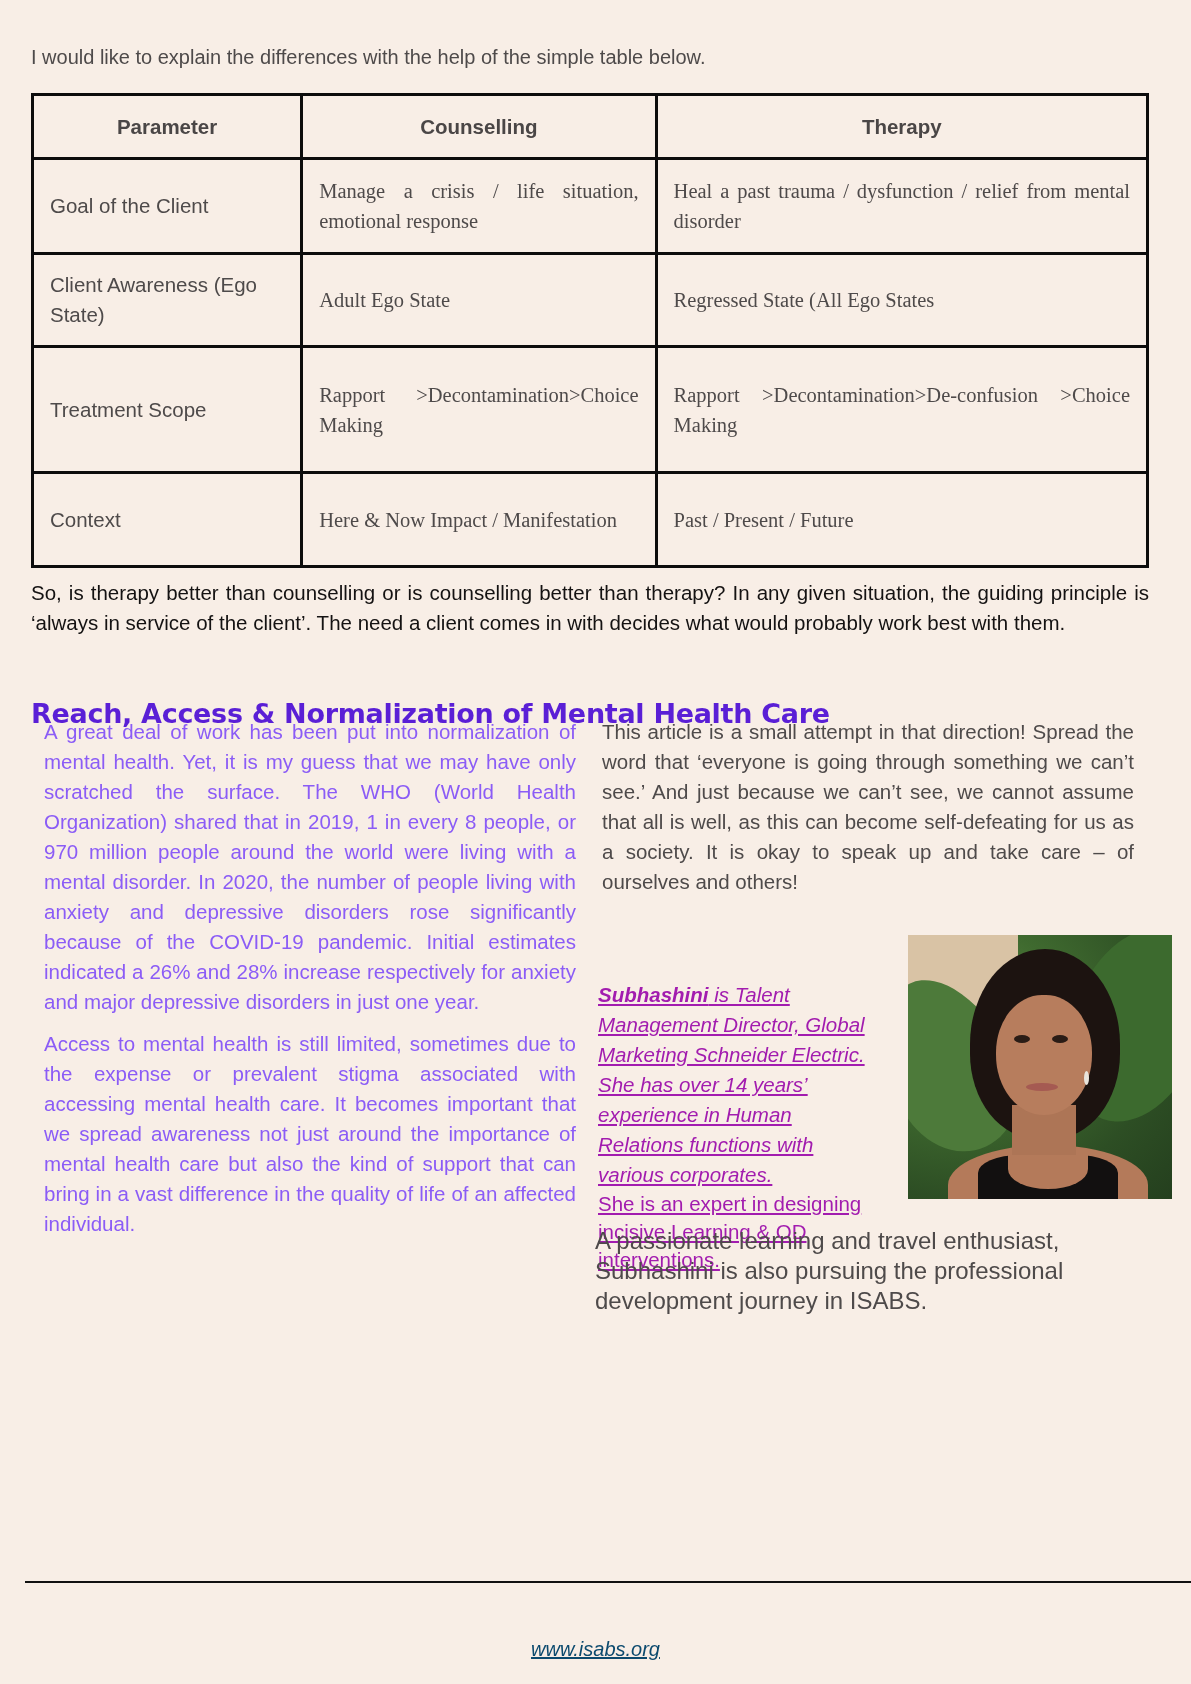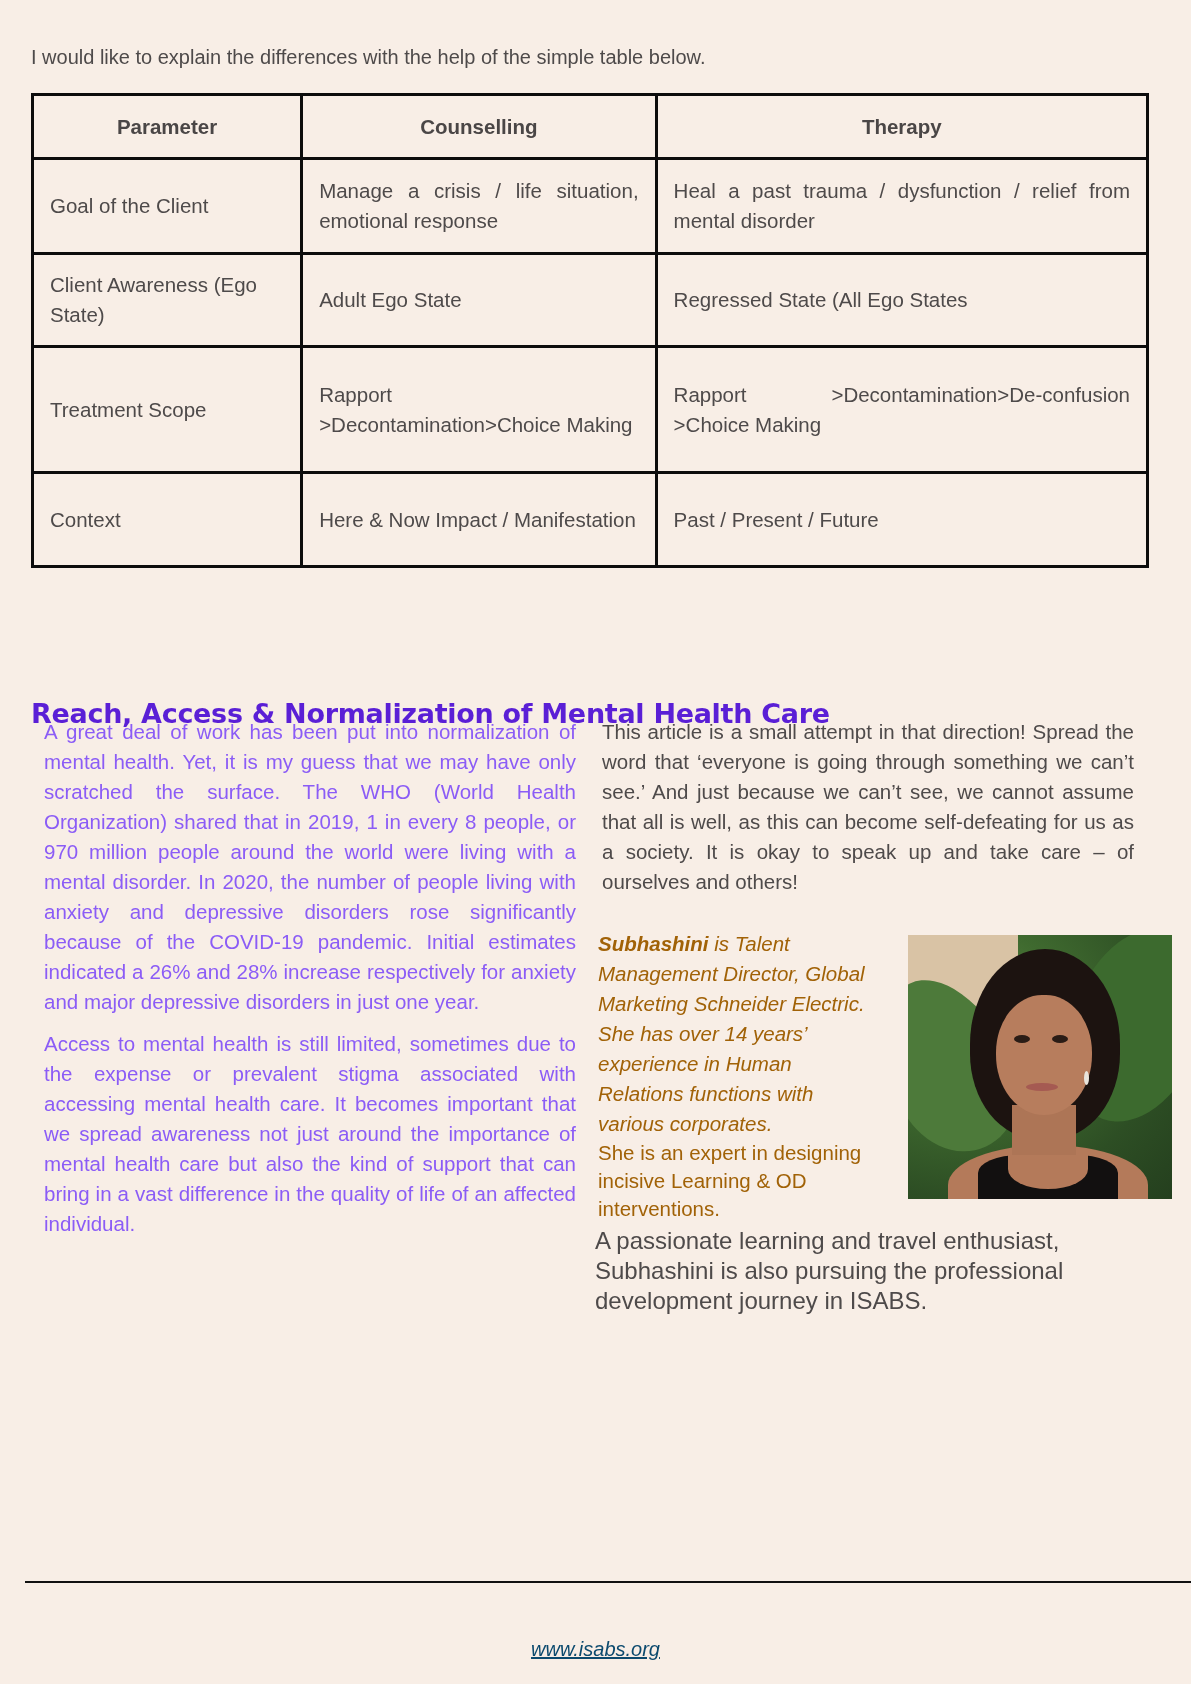--- a/index.html
+++ b/index.html
@@ -20,21 +20,21 @@
       width: 1118px; border-collapse: collapse;
       font-size: 20.5px; color: #4e4a4a;
     }
     table.cmp td, table.cmp th {
       border: 3px solid #0c0c0c;
       padding: 0 16px;
       line-height: 30px;
       vertical-align: middle;
     }
     table.cmp th { font-weight: bold; text-align: center; height: 64px; color: #4a4646; }
-    table.cmp td.c2, table.cmp td.c3 { text-align: justify; text-align-last: left; }
+    table.cmp td.c2, table.cmp td.c3 { text-align: justify; text-align-last: left; font-family: Liberation Serif, serif; }
     .col1 { width: 270px; }
     .col2 { width: 355px; }
     .col3 { width: 493px; }
     tr.r1 td { height: 95px; }
     tr.r2 td { height: 93px; }
     tr.r3 td { height: 126px; }
     tr.r4 td { height: 94px; }
     .summary {
       position: absolute; left: 31px; top: 578px; width: 1118px;
       font-size: 20.5px; line-height: 30px; color: #141212;
@@ -52,22 +52,22 @@
       font-size: 20.5px; line-height: 30px; color: #8b5cf6;
       text-align: justify;
     }
     .left-col p + p { margin-top: 12px; }
     .right-col {
       position: absolute; left: 602px; top: 717px; width: 532px;
       font-size: 20.5px; line-height: 30px; color: #4e4a4a;
       text-align: justify;
     }
     .bio {
-      position: absolute; left: 598px; top: 929px; width: 300px;
-      font-size: 20.5px; line-height: 30px; color: #a16207;
+      position: absolute; left: 598px; top: 980px; width: 300px;
+      font-size: 20.5px; line-height: 30px; color: #a21caf; text-decoration: underline;
     }
     .bio .italic { font-style: italic; }
     .bio .name { font-weight: bold; font-style: italic; }
     .bio .plain { line-height: 28px; }
     .bio-wide {
       position: absolute; left: 595px; top: 1226px; width: 580px;
       font-size: 24px; line-height: 30px; color: #4e4a4a;
     }
     .photo {
       position: absolute; left: 908px; top: 935px; width: 264px; height: 264px;
@@ -127,20 +127,21 @@
       <td class="c3">Rapport &gt;Decontamination&gt;De-confusion &gt;Choice Making</td>
     </tr>
     <tr class="r4">
       <td class="c1">Context</td>
       <td class="c2">Here &amp; Now Impact / Manifestation</td>
       <td class="c3">Past / Present / Future</td>
     </tr>
   </tbody>
     </table>
 
+  <p class="summary">So, is therapy better than counselling or is counselling better than therapy? In any given situation, the guiding principle is ‘always in service of the client’. The need a client comes in with decides what would probably work best with them.</p>
 
   <h2 class="section-heading">Reach, Access &amp; Normalization of Mental Health Care</h2>
 
   <div class="left-col">
     <p>A great deal of work has been put into normalization of mental health. Yet, it is my guess that we may have only scratched the surface. The WHO (World Health Organization) shared that in 2019, 1 in every 8 people, or 970 million people around the world were living with a mental disorder. In 2020, the number of people living with anxiety and depressive disorders rose significantly because of the COVID-19 pandemic. Initial estimates indicated a 26% and 28% increase respectively for anxiety and major depressive disorders in just one year.</p>
     <p>Access to mental health is still limited, sometimes due to the expense or prevalent stigma associated with accessing mental health care. It becomes important that we spread awareness not just around the importance of mental health care but also the kind of support that can bring in a vast difference in the quality of life of an affected individual.</p>
   </div>
 
   <div class="right-col">
     <p> This article is a small attempt in that direction! Spread the word that ‘everyone is going through something we can’t see.’ And just because we can’t see, we cannot assume that all is well, as this can become self-defeating for us as a society. It is okay to speak up and take care – of ourselves and others!</p>

